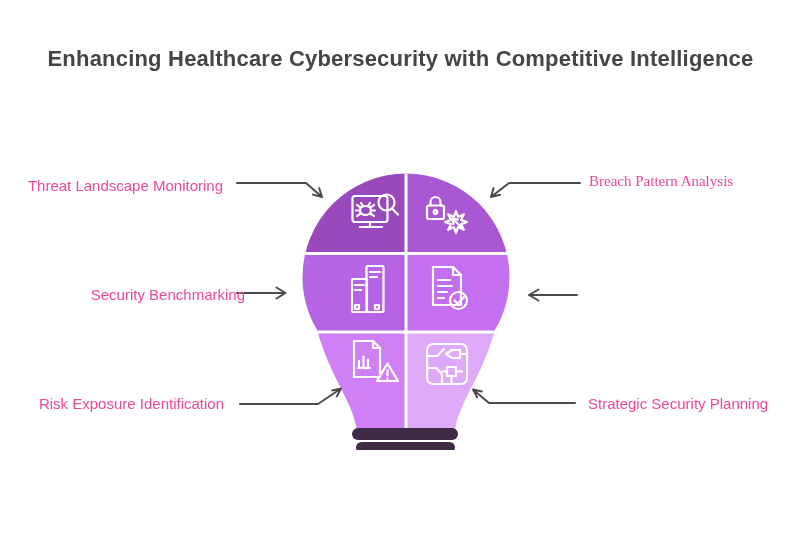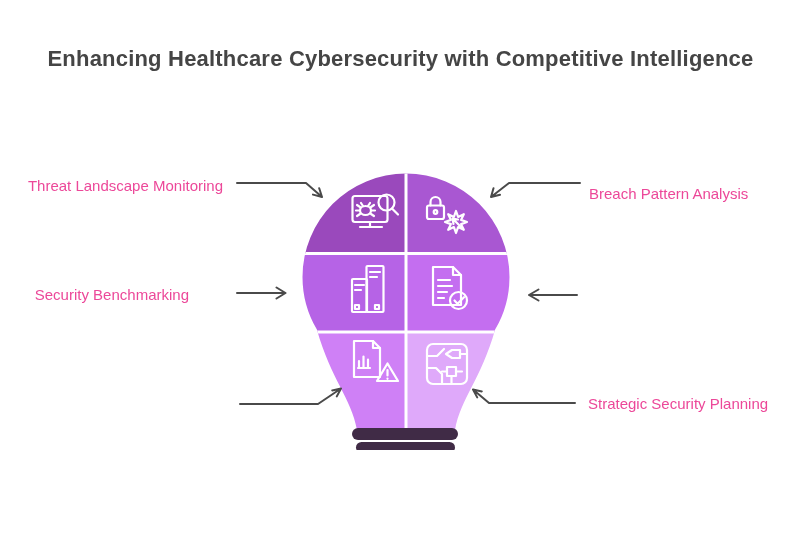--- a/index.html
+++ b/index.html
@@ -4,23 +4,23 @@
 <style>
   html,body{margin:0;padding:0;background:#fff;}
   .canvas{position:relative;width:801px;height:450px;background:#ffffff;overflow:hidden;
           font-family:"Liberation Sans", sans-serif;}
   .title{position:absolute;top:46px;left:0;right:0;text-align:center;
          font-size:22px;font-weight:bold;color:#454545;letter-spacing:0.2px;}
   .label{position:absolute;font-size:15px;color:#ec4899;line-height:1.25;white-space:nowrap;}
   .label.left{text-align:right;}
   .label.wrap{white-space:normal;width:170px;}
   #label-0{right:578px;top:177px;}
-  #label-1{right:612px;top:286px;}
+  #label-1{right:556px;top:286px;}
   #label-2{right:577px;top:395px;}
-  #label-3{left:589px;top:185px;}
+  #label-3{left:589px;top:172px;font-family:Liberation Serif, serif;}
   #label-4{left:591px;top:277px;}
   #label-5{left:588px;top:395px;text-align:right;}
   .logo-text{position:absolute;left:391px;top:494px;font-size:22px;font-weight:bold;
              color:#5b2b85;letter-spacing:-0.5px;margin-left:28px;}
   svg.scene{position:absolute;left:0;top:0;}
 </style>
 </head>
 <body>
 
 <div class="canvas">
@@ -123,18 +123,19 @@
     </g>
 
     <g fill="none" stroke-width="1.8" stroke-linecap="round">
       <path stroke="#8b3fa0" d="M 357,518 C 353,502 357,493 362,496.5 C 367,500 372.5,512 377.5,515 C 382.5,518 384.5,508 382.5,495"></path>
       <path stroke="#453097" d="M 359.5,518.5 C 355.5,503 359.5,494.5 364,498 C 368.5,501.5 374,513 379,515.5 C 384,518 386.5,508 384.5,495.5"></path>
     </g>
   </svg>
 
   <div class="label left" id="label-0">Threat Landscape Monitoring</div>
   <div class="label left" id="label-1">Security Benchmarking</div>
+  <div class="label left" id="label-2">Risk Exposure Identification</div>
   <div class="label" id="label-3">Breach Pattern Analysis</div>
   <div class="label" id="label-5">Strategic Security Planning</div>
 
   <div class="logo-text">nexdigm</div>
 
 </div>
 
 </body></html>

